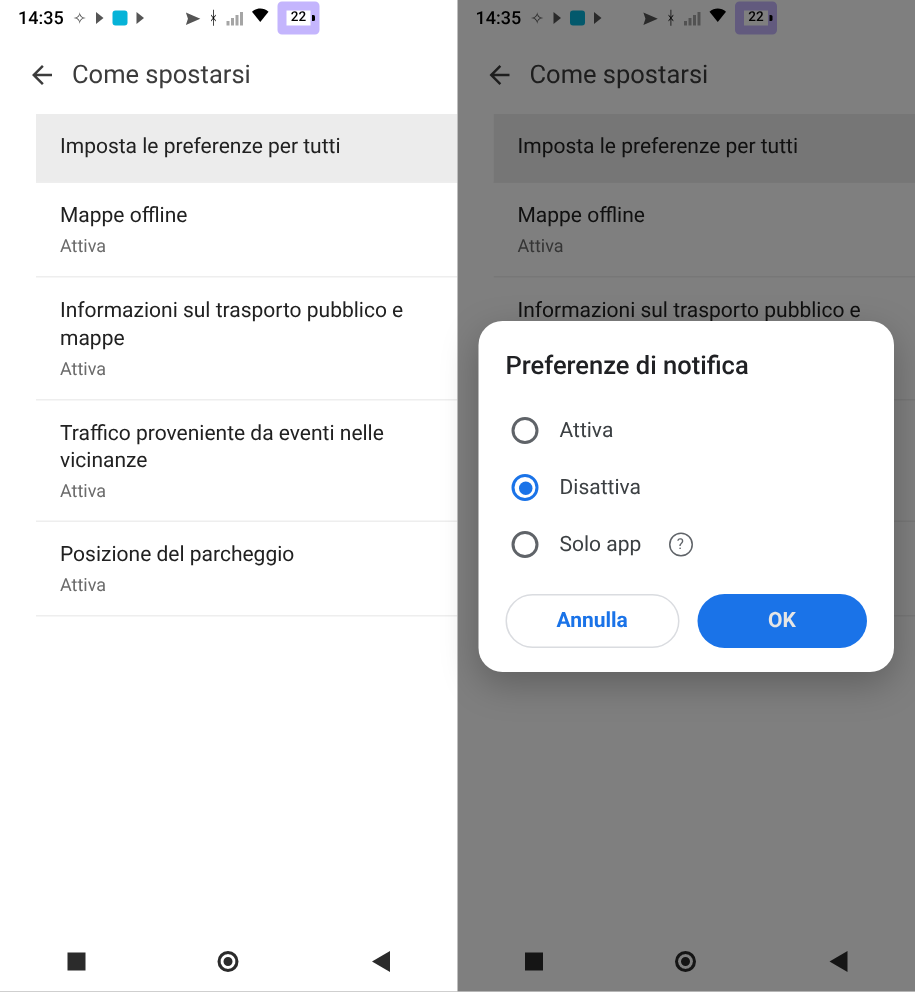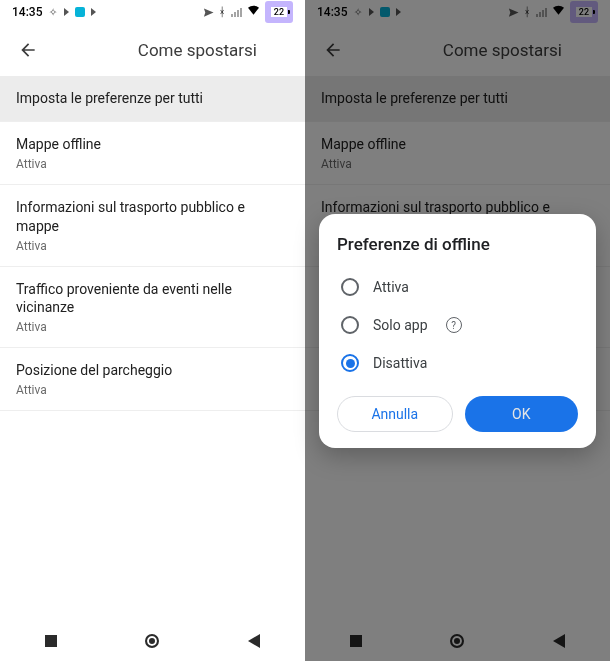--- a/index.html
+++ b/index.html
@@ -1,56 +1,56 @@
 <!DOCTYPE html>
 <html><head>
   <meta charset="utf-8">
   <style>
     * { box-sizing: border-box; margin: 0; padding: 0; font-family: -apple-system, Roboto, "Segoe UI", sans-serif; }
     body { display: flex; width: 610px; height: 661px; background: #fff; }
     .screen { width: 305px; height: 661px; position: relative; background: #fff; display: flex; flex-direction: column; }
     .screen.dimmed::before { content:""; position:absolute; inset:0; background: rgba(0,0,0,0.5); z-index: 5; pointer-events: none;}
-    .status-bar { height: 24px; display:flex; align-items:center; justify-content:space-between; padding: 0 12px; font-size: 12px; color:#000; font-weight:500;}
+    .status-bar { height: 24px; display:flex; align-items:center; padding: 0 12px; font-size: 12px; color:#000; font-weight:500;gap:27px;}
     .status-left { display:flex; align-items:center; gap:6px;}
     .status-right { display:flex; align-items:center; gap:5px;}
     .cyan-box { width:10px; height:10px; background:#06b3d8; border-radius:2px;}
     .gear-ico, .dnd-ico { font-size:11px; opacity:.7;}
     .tri-small { width:0; height:0; border-left:5px solid #555; border-top:4px solid transparent; border-bottom:4px solid transparent;}
     .batt { display:inline-flex; align-items:center; border:6px solid #c4b5fd; border-radius:3px; padding:0 3px; font-size:9px; position:relative;}
     .batt::after{content:""; position:absolute; right:-3px; top:3px; width:2px; height:4px; background:#000; border-radius:0 1px 1px 0;}
     .sig-bars { display:inline-flex; align-items:flex-end; gap:1px; opacity:.35;}
     .sig-bars i{width:2px; background:#000;}
     .sig-bars i:nth-child(1){height:3px}.sig-bars i:nth-child(2){height:5px}.sig-bars i:nth-child(3){height:7px}.sig-bars i:nth-child(4){height:9px}
     .wifi,.bt,.nav{font-size:12px;}
     .nav svg{display:block}
     .header { display:flex; align-items:center; height: 52px; padding: 0 8px;}
     .back-btn { width:40px; height:40px; display:flex; align-items:center; justify-content:center; cursor:pointer;}
     .back-btn svg { width:20px; height:20px; fill:#3c3c3c;}
-    .header-title { flex:1; text-align:right; font-size:17px; color:#3c3c3c; padding-right:40px; font-weight:400;}
-    .list { flex:1; overflow-y:auto;}
+    .header-title { flex:1; text-align:left; font-size:17px; color:#3c3c3c; padding-right:40px; font-weight:400;}
+    .list { flex:1; overflow-y:auto;margin-left:24px;}
     .item { padding: 13px 16px; border-bottom: 1px solid #eee; cursor:pointer;}
     .item.highlight { background:#ececec;}
     .item-title { font-size:14px; color:#212121; line-height:1.35;}
     .item-sub { font-size:12px; color:#6b6b6b; margin-top:3px;}
     .nav-bar { height:40px; display:flex; align-items:center; justify-content:space-around;}
     .nav-btn { width:22px; height:22px; display:flex; align-items:center; justify-content:center;}
     .nav-sq { width:12px; height:12px; background:#2b2b2b;}
     .nav-ci { width:14px; height:14px; border-radius:50%; border:2px solid #2b2b2b; box-shadow: inset 0 0 0 2px #fff, inset 0 0 0 10px #2b2b2b;}
     .nav-tri { width:0; height:0; border-right:12px solid #2b2b2b; border-top:7px solid transparent; border-bottom:7px solid transparent;}
     
     .dialog { position:absolute; left:14px; right:14px; top:214px; background:#fff; border-radius:16px; z-index:10; padding:20px 18px 16px; box-shadow:0 8px 24px rgba(0,0,0,.25);}
     .dialog-title { font-size:17px; color:#202124; font-weight:500; margin-bottom:14px;}
     .radio-row { display:flex; align-items:center; gap:14px; padding:10px 4px; cursor:pointer;}
     .radio { width:18px; height:18px; border:2px solid #5f6368; border-radius:50%; display:flex; align-items:center; justify-content:center; flex-shrink:0;}
     .radio.checked { border-color:#1a73e8;}
     .radio.checked::after{content:""; width:9px; height:9px; border-radius:50%; background:#1a73e8;}
     .radio-label { font-size:14px; color:#3c4043;}
     .help { width:16px; height:16px; border:1px solid #5f6368; border-radius:50%; color:#5f6368; font-size:10px; display:flex; align-items:center; justify-content:center; margin-left:4px;}
     .dialog-actions { display:flex; gap:12px; margin-top:14px;}
-    .dlg-btn { flex:1; height:36px; border-radius:18px; font-size:14px; display:flex; align-items:center; justify-content:center; cursor:pointer; font-weight:400;}
+    .dlg-btn { flex:1; height:36px; border-radius:18px; font-size:14px; display:flex; align-items:center; justify-content:center; cursor:pointer; font-weight:700;}
     .dlg-btn.cancel { border:1px solid #dadce0; color:#1a73e8; background:#fff;}
     .dlg-btn.ok { background:#1a73e8; color:#e5e5e5;}
   </style>
 </head>
 <body>
 
 <div class="screen">
   <div class="status-bar">
     <div class="status-left">
       <span>14:35</span>
@@ -187,34 +187,34 @@
       </div>
     <div class="nav-btn">
         <div class="nav-ci"></div>
       </div>
     <div class="nav-btn">
         <div class="nav-tri"></div>
       </div>
   </div>
 
   <div class="dialog">
-    <div class="dialog-title">Preferenze di offline</div>
+    <div class="dialog-title">Preferenze di notifica</div>
     <div id="dialog-options">
         <div class="radio-row">
           <div class="radio"></div>
           <div class="radio-label">Attiva</div>
         </div>
         <div class="radio-row">
+          <div class="radio checked"></div>
+          <div class="radio-label">Disattiva</div>
+        </div>
+        <div class="radio-row">
           <div class="radio"></div>
           <div class="radio-label">Solo app</div>
           <div class="help">?</div>
         </div>
-        <div class="radio-row">
-          <div class="radio checked"></div>
-          <div class="radio-label">Disattiva</div>
-        </div>
       </div>
     <div class="dialog-actions">
       <div class="dlg-btn cancel">Annulla</div>
       <div class="dlg-btn ok">OK</div>
     </div>
   </div>
 </div>
 
 </body></html>

